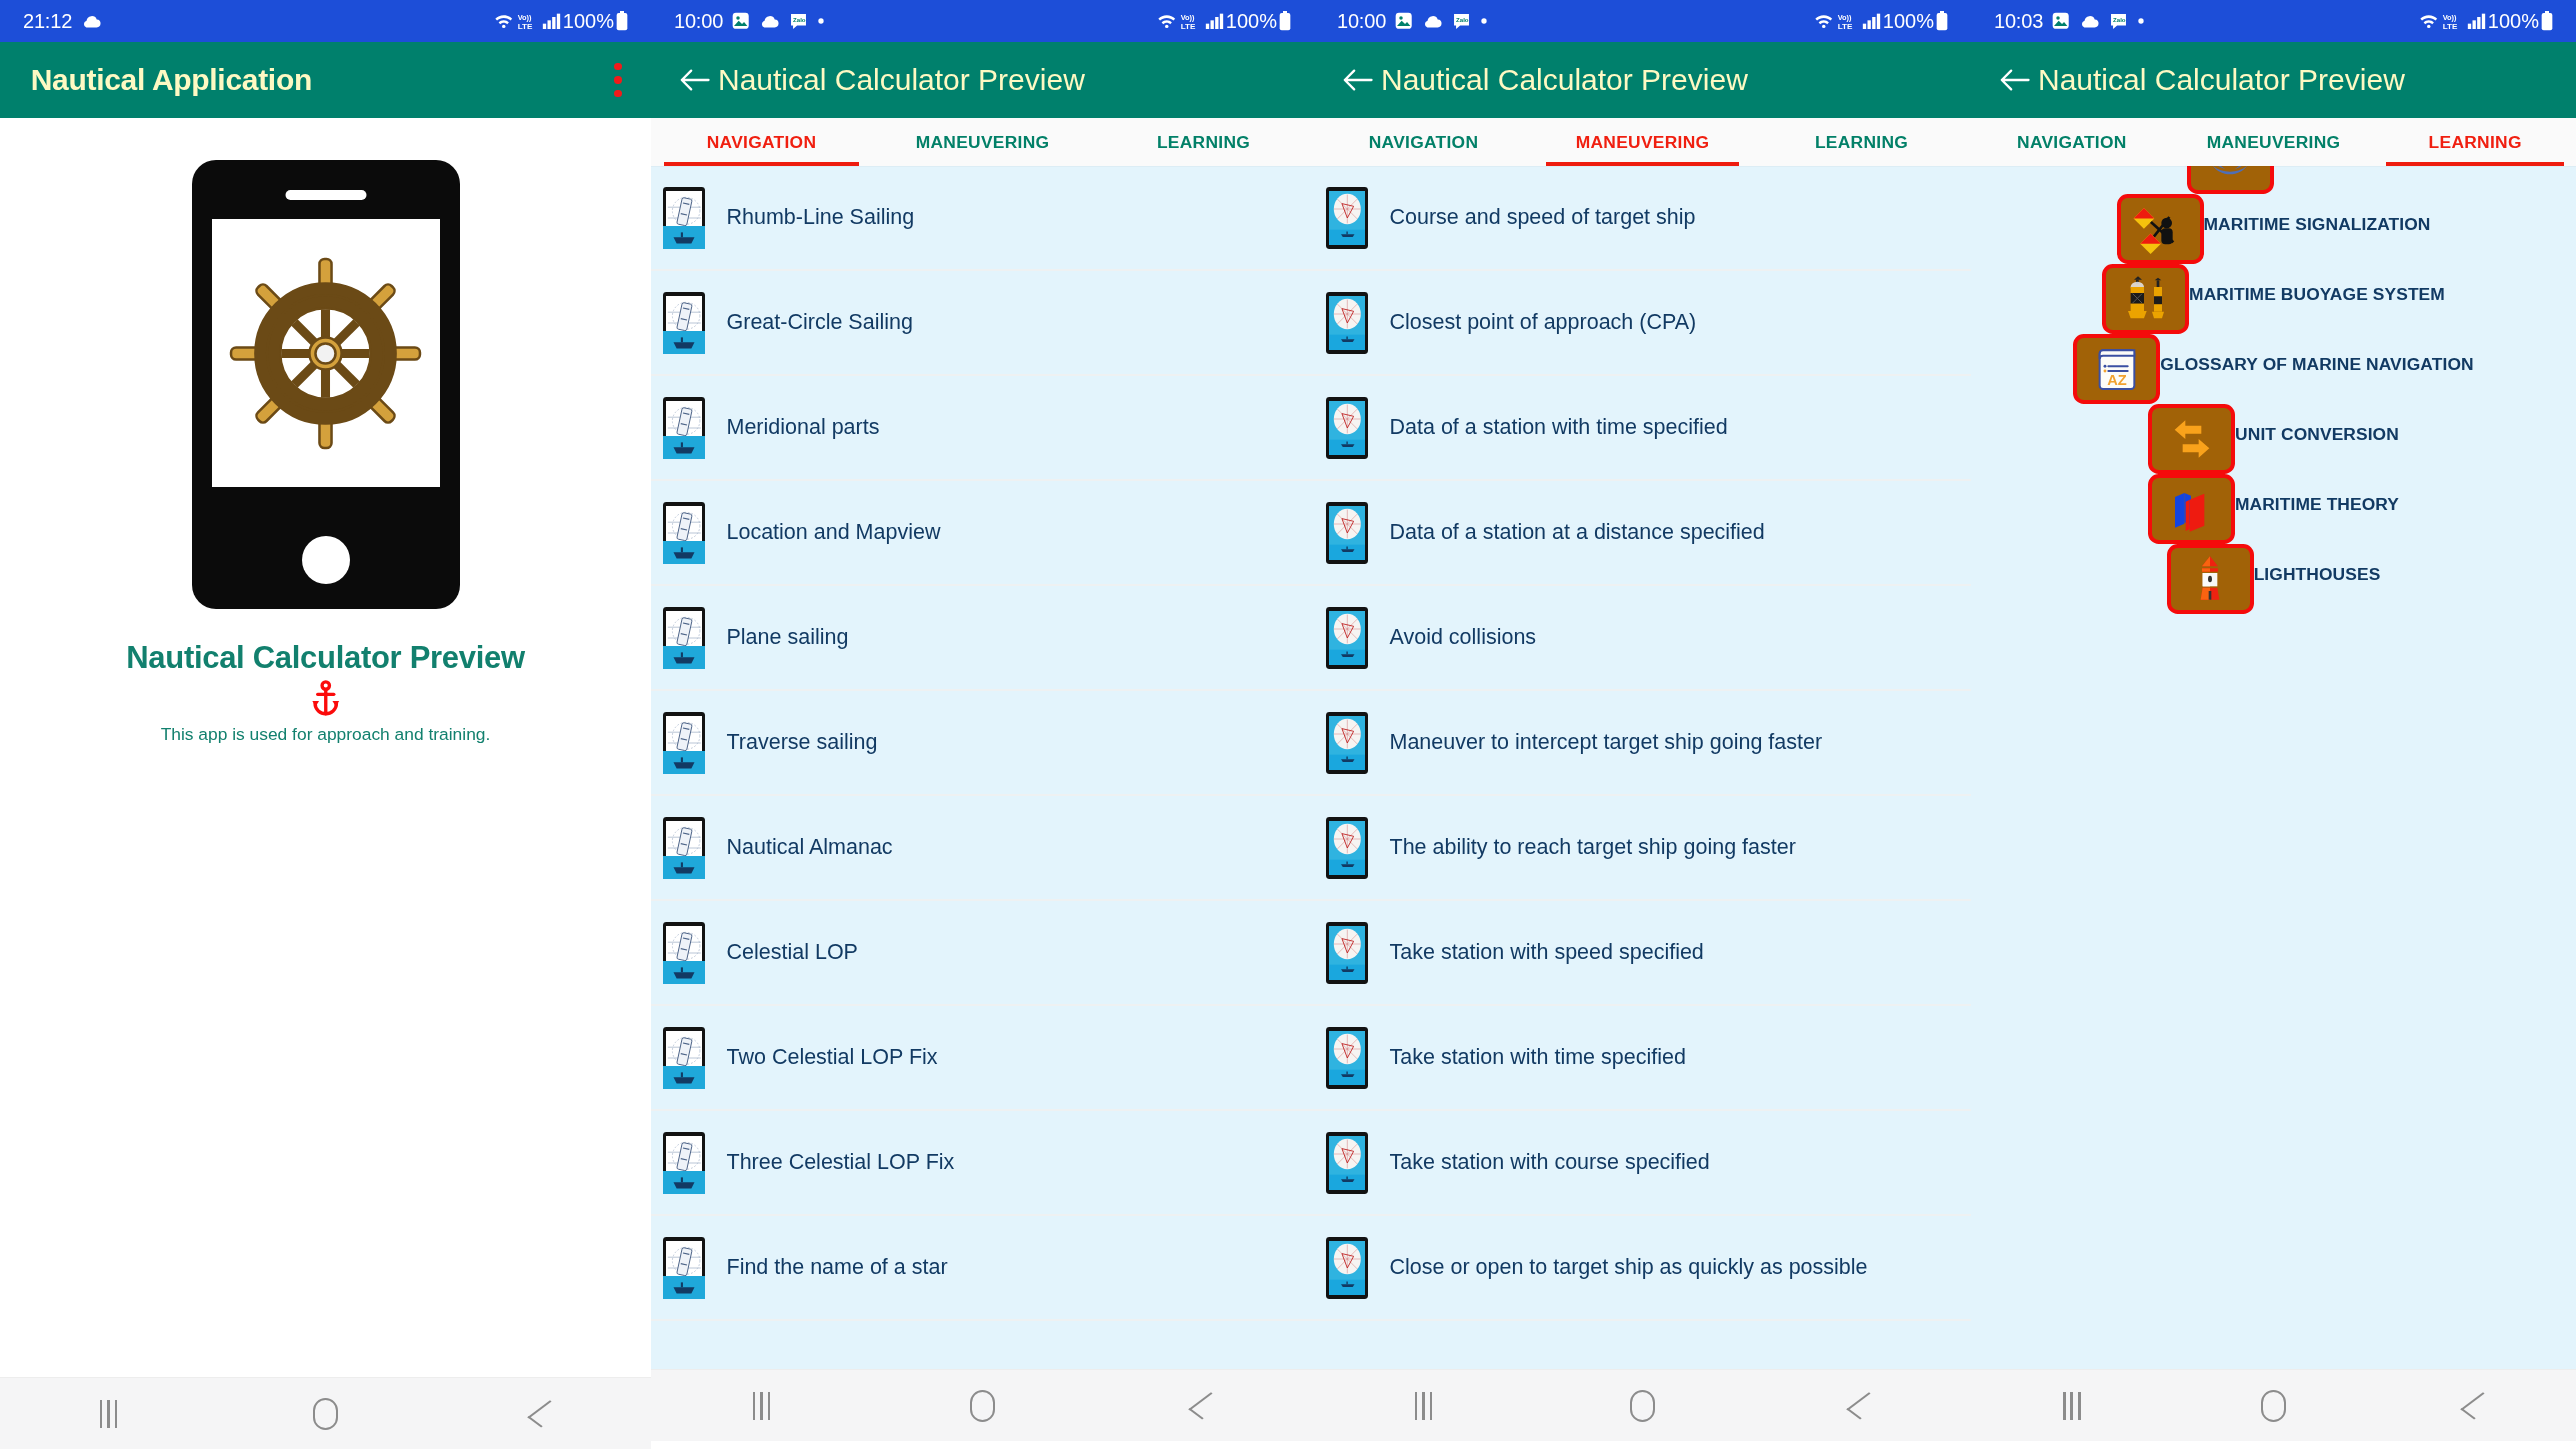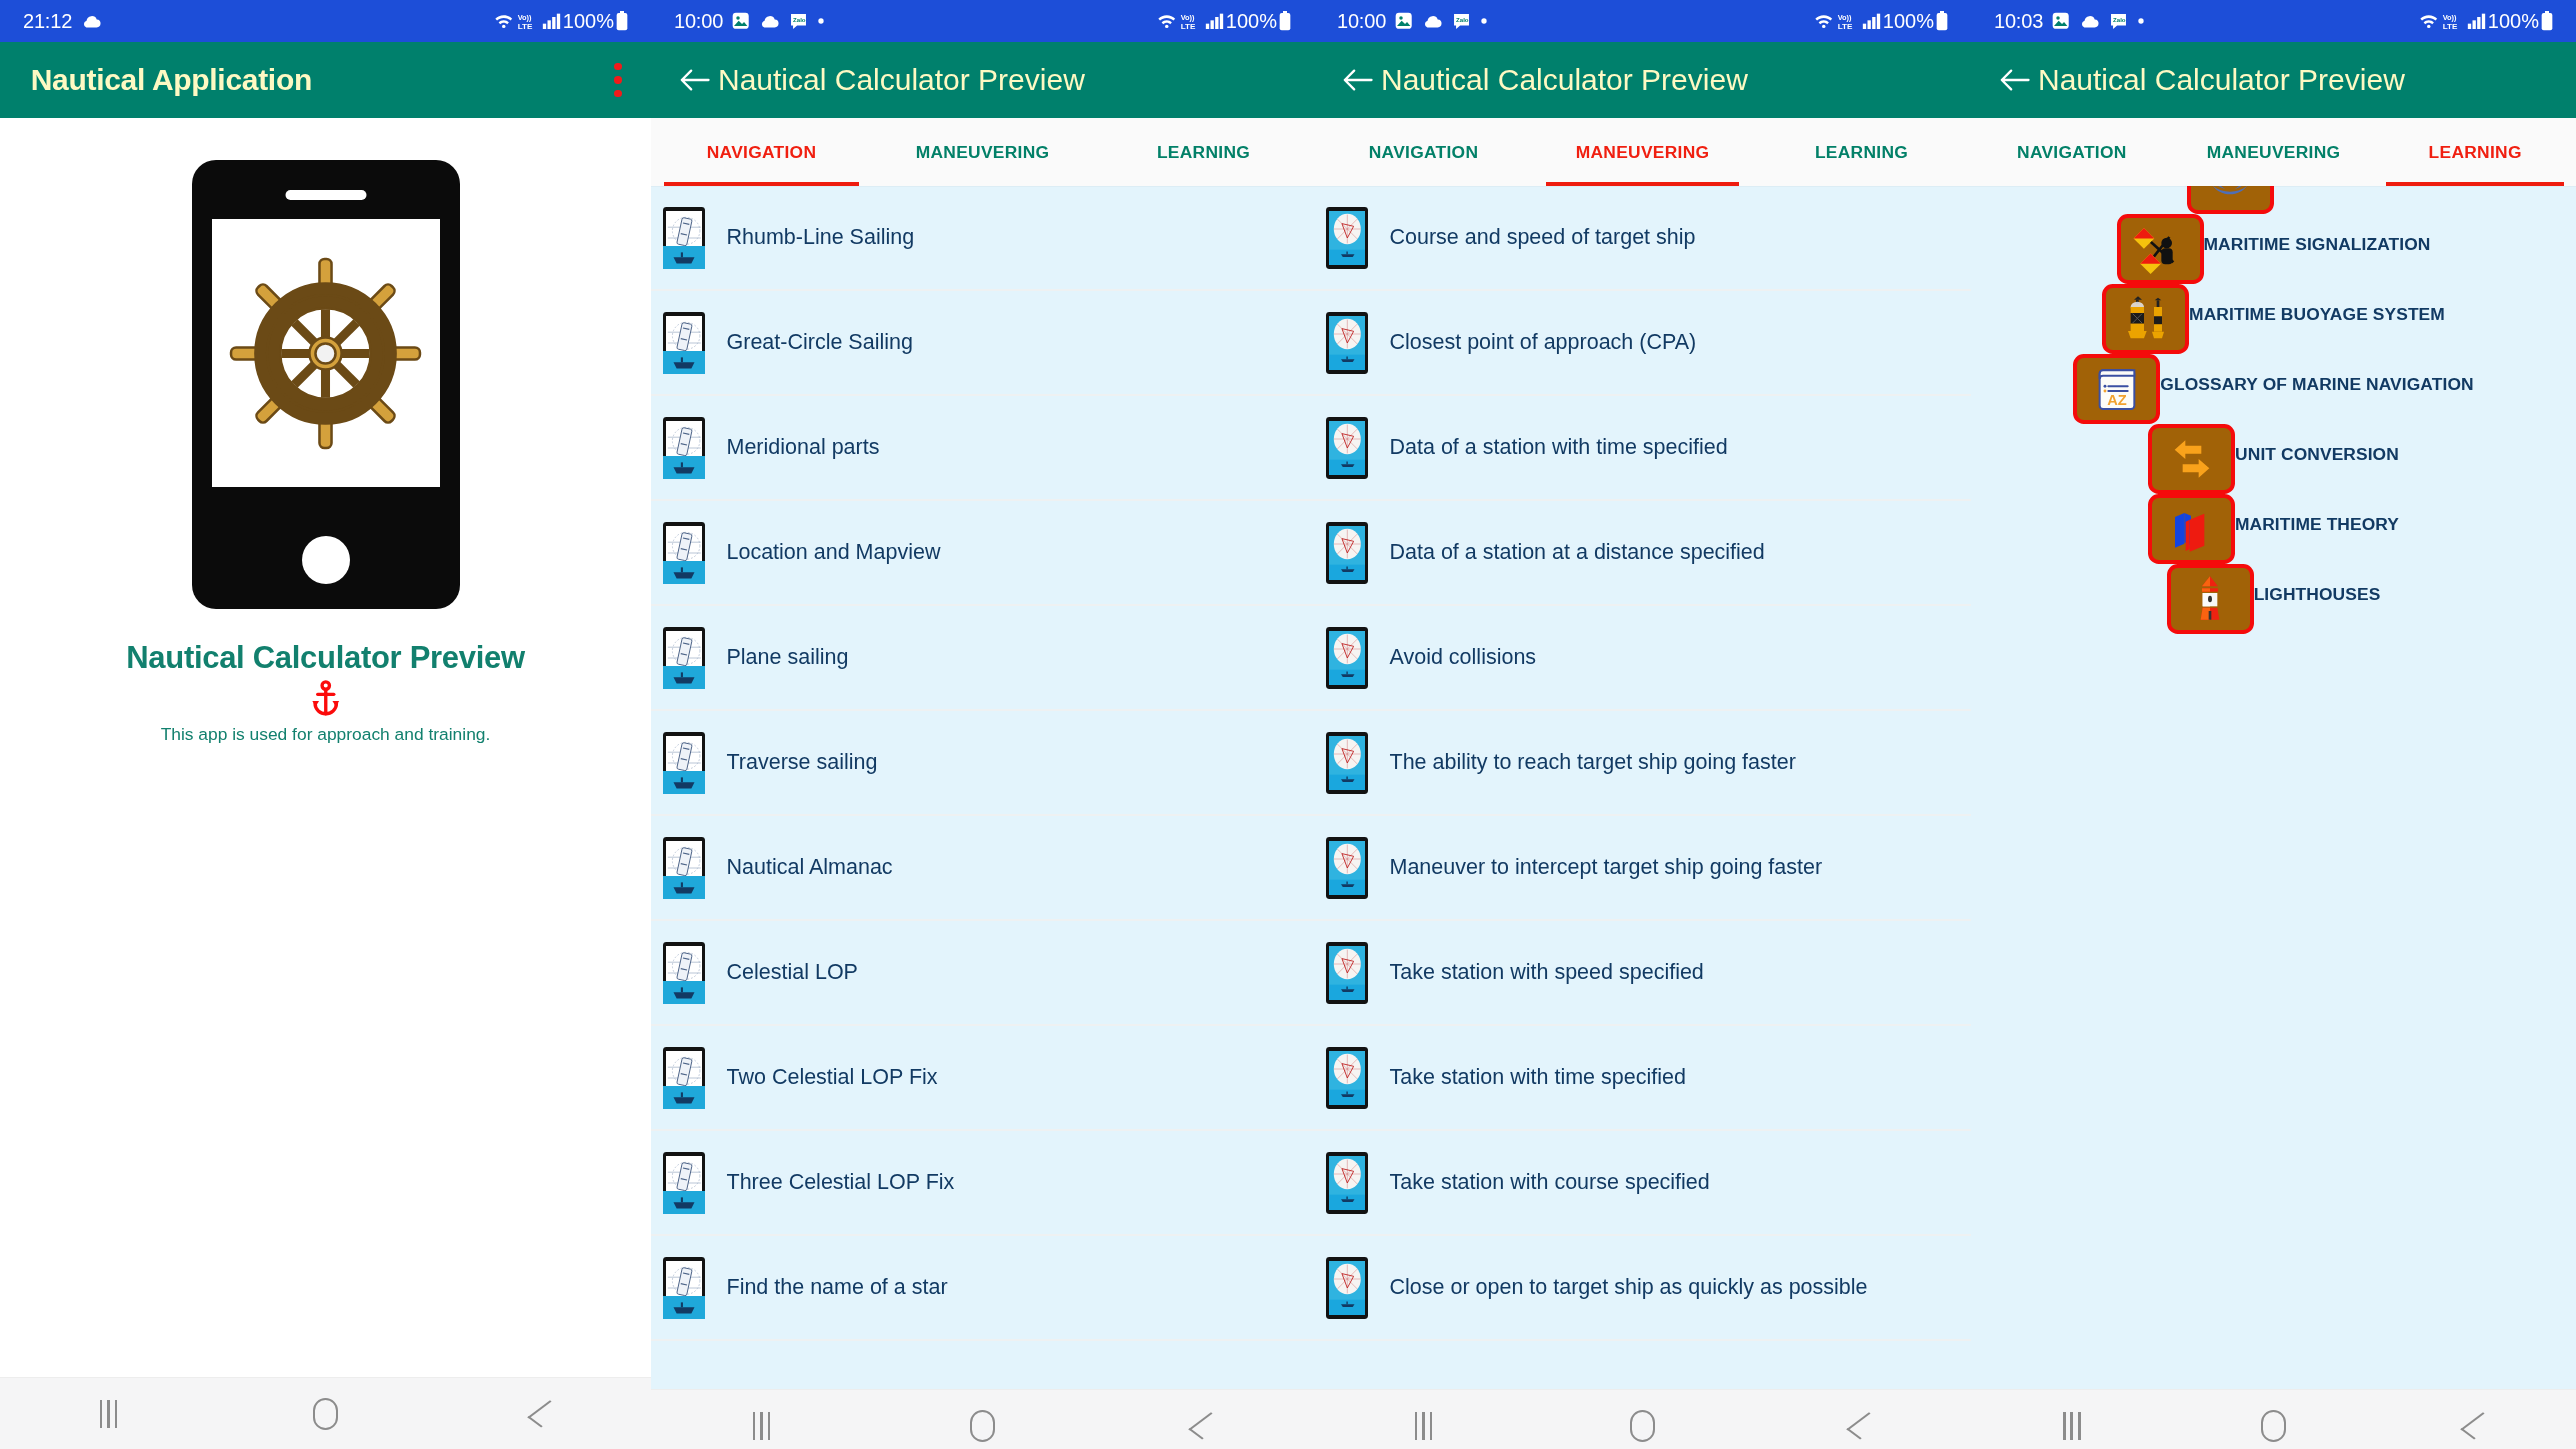--- a/index.html
+++ b/index.html
@@ -40,21 +40,21 @@
     font-size: 30px; font-weight: 400; color: #fef9c3;
     white-space: nowrap;
   }
   .appbar.home .title { padding-left: 10.7px; font-weight: 700; letter-spacing: -0.3px; }
   .appbar .spacer { flex: 1; }
   .kebab { display: flex; flex-direction: column; gap: 6px; padding: 0 9.4px; }
   .kebab i { width: 7.4px; height: 7.4px; border-radius: 50%; background: #f11b1b; display: block; }
 
   
   .tabbar {
-    height: 68px; background: #fafafa;
+    height: 48px; background: #fafafa;
     display: flex; position: relative;
     box-shadow: 0 0.7px 0 rgba(0,0,0,0.04);
   }
   .tab {
     flex: 1; display: flex; align-items: center; justify-content: center;
     font-size: 17.4px; font-weight: 700; letter-spacing: 0.3px;
     color: #028068; position: relative;
   }
   .tab.active { color: #f01f10; }
   .tab.active::after {
@@ -809,21 +809,21 @@
                     <line x1="31" y1="9" x2="9" y2="31"></line>
                   </g>
                   <path d="M14 14L27 17L20 30z" fill="none" stroke="#c02020" stroke-width="1"></path>
                   <rect x="0" y="43" width="40" height="17" fill="#1aa7de"></rect>
                   <path d="M13 48h15l-2 3H15z" fill="#123a63"></path>
                   <rect x="19" y="45" width="1.5" height="3" fill="#123a63"></rect>
                 </svg>
               </span>
             </span>
           </span>
-        <span class="row-label">The ability to reach target ship going faster</span>
+        <span class="row-label">Maneuver to intercept target ship going faster</span>
       </div>
       <div class="row">
         <span class="row-icon">
             <span class="mini">
               <span class="mini-scr">
                 <span class="mini-water-full"></span>
                 <svg width="100%" height="100%" viewBox="0 0 40 60" style="position:absolute;inset:0">
                   <ellipse cx="20" cy="20" rx="15" ry="17" fill="#f6f4f2"></ellipse>
                   <g stroke="#d07070" stroke-width="0.5">
                     <line x1="20" y1="4" x2="20" y2="36"></line>
@@ -832,21 +832,21 @@
                     <line x1="31" y1="9" x2="9" y2="31"></line>
                   </g>
                   <path d="M14 14L27 17L20 30z" fill="none" stroke="#c02020" stroke-width="1"></path>
                   <rect x="0" y="43" width="40" height="17" fill="#1aa7de"></rect>
                   <path d="M13 48h15l-2 3H15z" fill="#123a63"></path>
                   <rect x="19" y="45" width="1.5" height="3" fill="#123a63"></rect>
                 </svg>
               </span>
             </span>
           </span>
-        <span class="row-label">Maneuver to intercept target ship going faster</span>
+        <span class="row-label">The ability to reach target ship going faster</span>
       </div>
       <div class="row">
         <span class="row-icon">
             <span class="mini">
               <span class="mini-scr">
                 <span class="mini-water-full"></span>
                 <svg width="100%" height="100%" viewBox="0 0 40 60" style="position:absolute;inset:0">
                   <ellipse cx="20" cy="20" rx="15" ry="17" fill="#f6f4f2"></ellipse>
                   <g stroke="#d07070" stroke-width="0.5">
                     <line x1="20" y1="4" x2="20" y2="36"></line>

